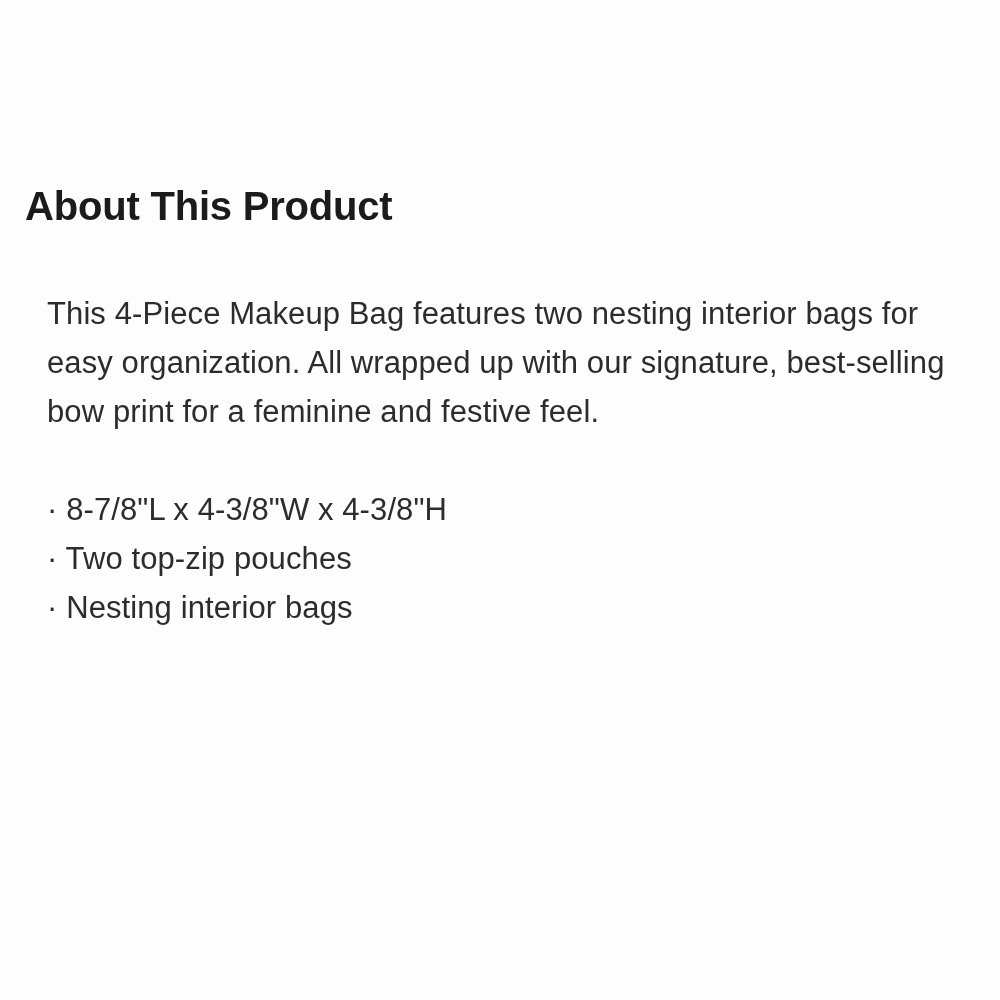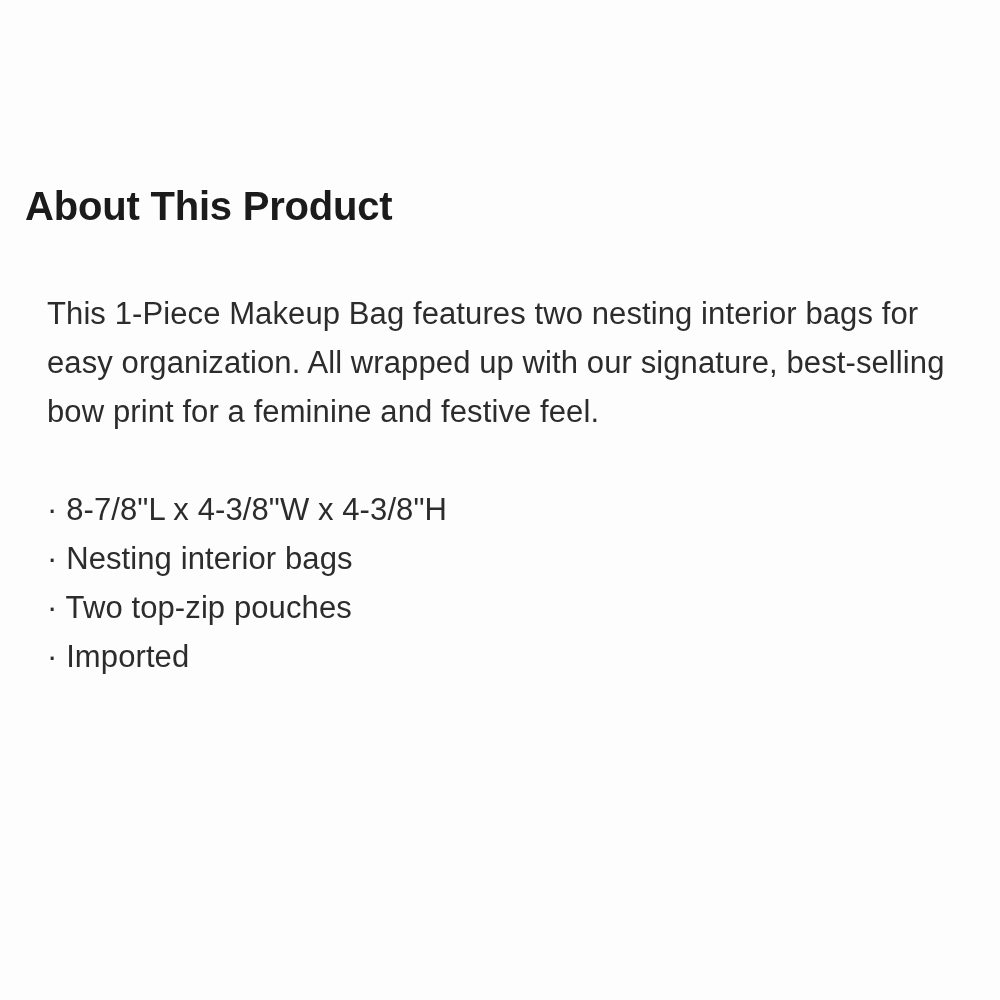--- a/index.html
+++ b/index.html
@@ -81,35 +81,31 @@
 </style>
 </head>
 <body style="background: rgb(253, 253, 253);">
 
 <div class="product-description">
 
   <h2 class="section-heading" style="color: rgb(27, 27, 27);">About This Product</h2>
 
   <div class="body-block">
 
-    <p class="intro-paragraph" style="color: rgb(44, 44, 44);">This 1-Piece Makeup Bag features two nesting interior bags for easy organization. All wrapped up with our signature, best-selling bow print for a feminine and festive feel.</p>
+    <p class="intro-paragraph" style="color: rgb(44, 44, 44);">This 4-Piece Makeup Bag features two nesting interior bags for easy organization. All wrapped up with our signature, best-selling bow print for a feminine and festive feel.</p>
 
     <ul class="spec-list">
       <li style="color: rgb(44, 44, 44);">
         <span class="bullet-glyph" style="color: rgb(44, 44, 44);">·</span>
         <span>8-7/8"L x 4-3/8"W x 4-3/8"H</span>
       </li>
       <li style="color: rgb(44, 44, 44);">
         <span class="bullet-glyph" style="color: rgb(44, 44, 44);">·</span>
-        <span>Nesting interior bags</span>
-      </li>
-      <li style="color: rgb(44, 44, 44);">
-        <span class="bullet-glyph" style="color: rgb(44, 44, 44);">·</span>
         <span>Two top-zip pouches</span>
       </li>
       <li style="color: rgb(44, 44, 44);">
         <span class="bullet-glyph" style="color: rgb(44, 44, 44);">·</span>
-        <span>Imported</span>
+        <span>Nesting interior bags</span>
       </li>
     </ul>
 
   </div>
 </div>
 
 </body></html>

